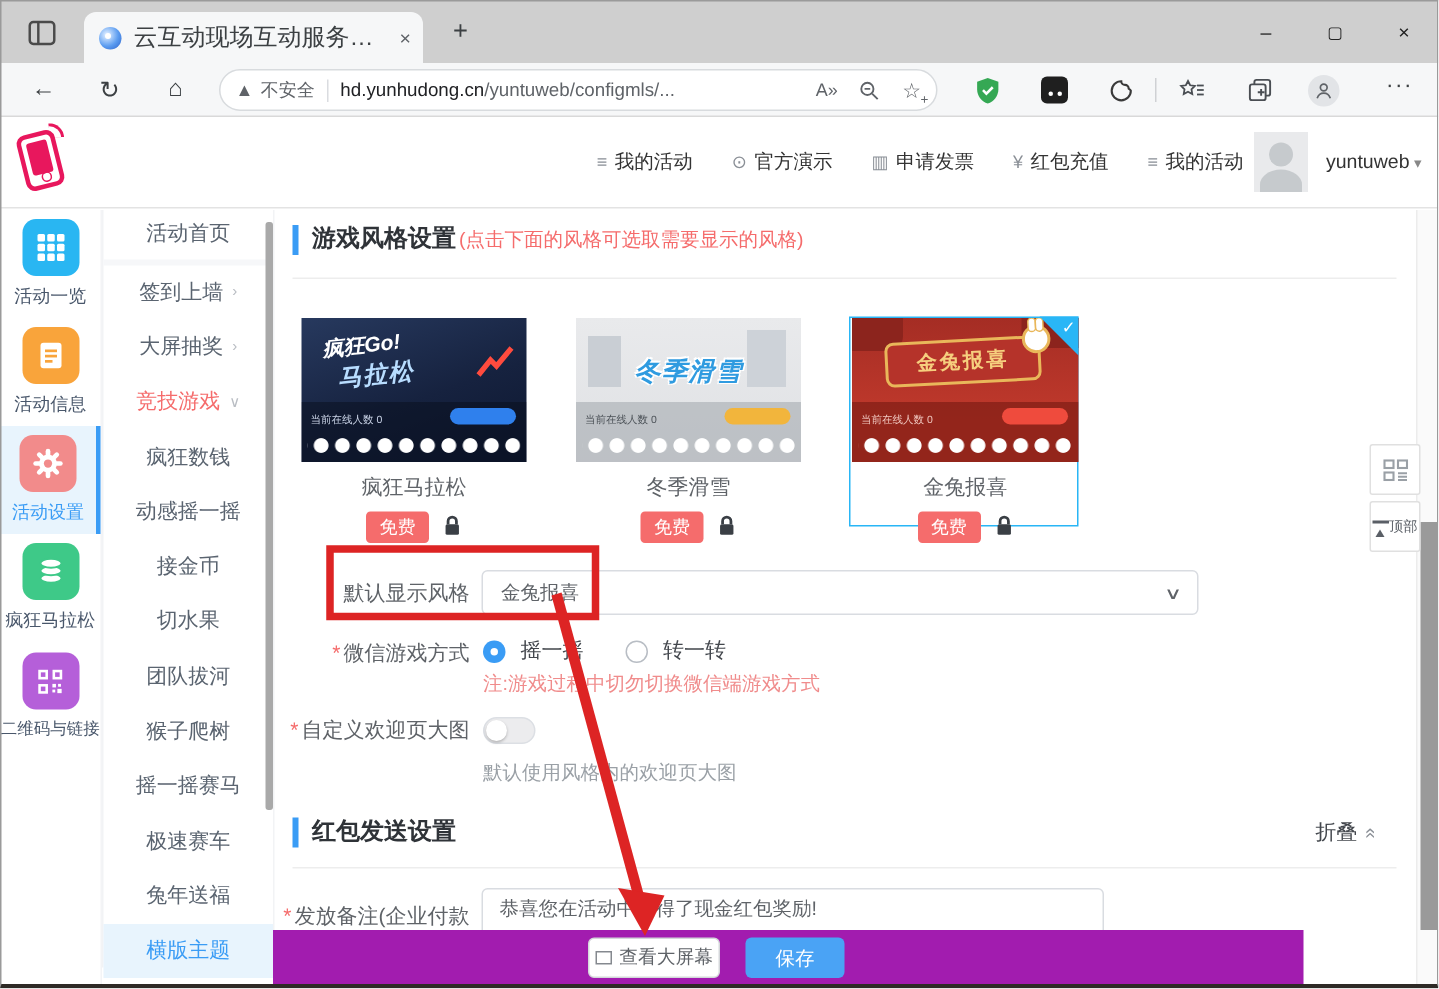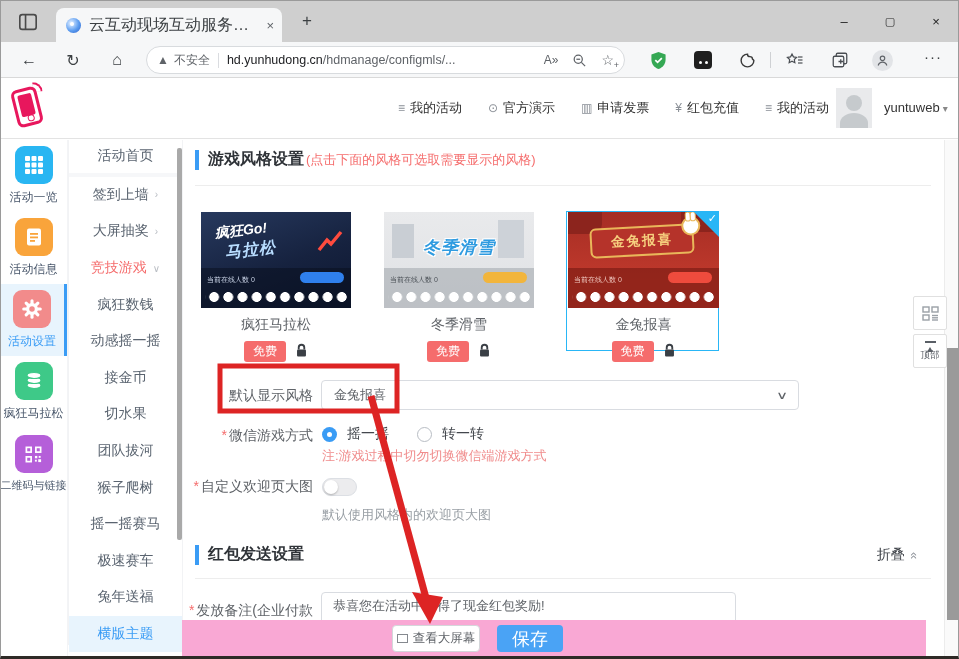--- a/index.html
+++ b/index.html
@@ -145,27 +145,27 @@
   .note-red { position:absolute; left:139px; font-size:13px; color:#f08c8c; }
   .note-gray { position:absolute; left:139px; font-size:13px; color:#9aa0a6; }
   .toggle { position:absolute; left:139px; top:338px; width:35px; height:18px; border-radius:9px; background:#ececee; border:1px solid #dcdfe4; cursor:pointer; }
   .toggle::after { content:""; position:absolute; left:1px; top:1px; width:14px; height:14px; border-radius:50%; background:#fff; box-shadow:0 1px 2px rgba(0,0,0,.25); }
   .collapse { position:absolute; right:26px; display:flex; align-items:center; gap:6px; cursor:pointer; }
   .collapse .txt { font-size:14px; color:#43474d; }
   .collapse .chev2 { display:inline-block; transform:rotate(90deg); color:#8a8f96; font-size:13px; }
   .text-input { position:absolute; left:138px; top:452px; width:415px; height:40px; border:1px solid #d9dce1; border-radius:4px; padding:0 11px 12px; font-size:13px; color:#5f6368; font-family:inherit; background:#fff; outline:none; }
 
   
-  .footer { position:absolute; left:182px; top:620px; width:744px; height:36px; background:#f9a8d4; z-index:40; }
+  .footer { position:absolute; left:182px; top:620px; width:687px; height:36px; background:#a21caf; z-index:40; }
   .btn-view { position:absolute; left:210px; top:5px; width:88px; height:27px; background:#fff; border:1px solid #d4d7da; border-radius:4px; display:flex; align-items:center; justify-content:center; gap:5px; font-size:12.5px; color:#5f6368; cursor:pointer; }
   .monitor { width:11px; height:9px; border:1.5px solid #85898f; position:relative; display:inline-block; }
-  .btn-save { position:absolute; left:315px; top:5px; width:66px; height:27px; background:#4aa3f5; border:none; border-radius:4px; color:#fff; font-size:18px; cursor:pointer; font-family:inherit; }
-
-  
-  .floaty { position:absolute; left:913px; width:34px; height:34px; background:#fff; border:1px solid #e0e0e0; border-radius:2px; z-index:45; display:flex; flex-direction:column; align-items:center; justify-content:center; cursor:pointer; }
+  .btn-save { position:absolute; left:315px; top:5px; width:66px; height:27px; background:#4aa3f5; border:none; border-radius:4px; color:#fff; font-size:13px; cursor:pointer; font-family:inherit; }
+
+  
+  .floaty { position:absolute; left:913px; width:34px; height:34px; background:#fff; border:1px solid #e0e0e0; border-radius:2px; z-index:45; display:flex; flex-direction:row; align-items:center; justify-content:center; cursor:pointer; }
   .f1 { top:296px; } .f2 { top:334px; }
   .top-arrow { display:block; width:11px; height:7px; border-top:2px solid #5a5f66; position:relative; margin-bottom:1px; }
   .top-arrow::after { content:""; position:absolute; left:2px; top:1px; border:3.5px solid transparent; border-bottom:5px solid #5a5f66; }
   .top-label { font-size:9.5px; color:#5a5f66; }
 
   
   .vscroll { position:absolute; left:944px; top:140px; width:15px; bottom:3px; background:#fafafa; border-left:1px solid #ececec; }
   .vthumb { position:absolute; left:2px; top:208px; width:11px; height:272px; background:#9a9a9a; }
 
   
@@ -198,21 +198,21 @@
 
   <div class="toolbar">
     <span class="nav-ico" style="left:14px">←</span>
     <span class="nav-ico" style="left:58px">↻</span>
     <span class="nav-ico" style="left:102px">⌂</span>
     <div class="urlbar">
       <span class="warn">▲</span>
       <span class="sec-text">不安全</span>
       <span class="url-div"></span>
       <span class="url-domain">hd.yunhudong.cn</span>
-      <span class="url-path">/hdmanage/configmls/...</span>
+      <span class="url-path">/yuntuweb/configmls/...</span>
       <span style="flex:1"></span>
       <span class="pill-ico">A»</span>
       <span class="pill-ico">
         <svg width="15" height="15" viewBox="0 0 24 24" fill="none" stroke="#5f6368" stroke-width="2">
             <circle cx="10" cy="10" r="6.5"></circle>
             <line x1="15" y1="15" x2="21" y2="21"></line>
             <line x1="7" y1="10" x2="13" y2="10"></line>
           </svg>
       </span>
       <span class="pill-ico star">

